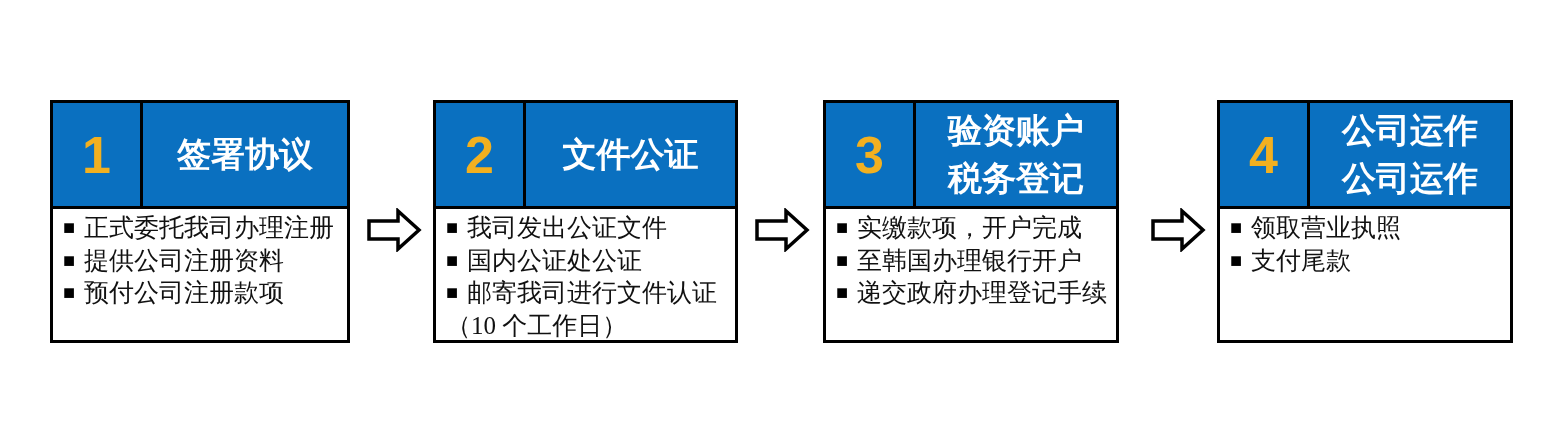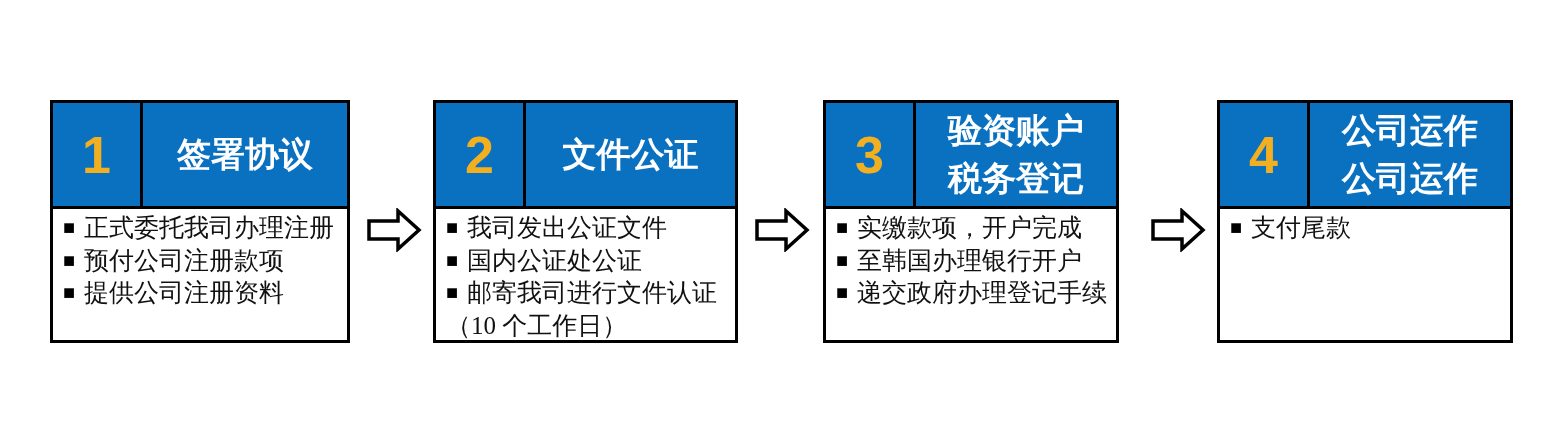--- a/index.html
+++ b/index.html
@@ -58,22 +58,22 @@
     <div class="step-header">
       <div class="num-cell">
         <span class="num">1</span>
       </div>
       <div class="title-cell">
         <span>签署协议</span>
       </div>
     </div>
     <div class="step-body">
       <div class="bullet-line"><span class="bullet">■</span><span>正式委托我司办理注册</span></div>
+      <div class="bullet-line"><span class="bullet">■</span><span>提供公司注册资料</span></div>
       <div class="bullet-line"><span class="bullet">■</span><span>预付公司注册款项</span></div>
-      <div class="bullet-line"><span class="bullet">■</span><span>提供公司注册资料</span></div>
     </div>
   </div>
 
   <div class="flow-arrow arrow-1">
     <svg width="56" height="44" viewBox="0 0 56 44">
       <polygon points="3,13 32,13 32,3 53,22 32,41 32,31 3,31" fill="#ffffff" stroke="#000000" stroke-width="3.5"></polygon>
     </svg>
   </div>
 
   <div class="step step-2">
@@ -125,17 +125,18 @@
     <div class="step-header">
       <div class="num-cell">
         <span class="num">4</span>
       </div>
       <div class="title-cell">
         <span>公司运作</span>
         <span>公司运作</span>
       </div>
     </div>
     <div class="step-body">
+      <div class="bullet-line"><span class="bullet">■</span><span>领取营业执照</span></div>
       <div class="bullet-line"><span class="bullet">■</span><span>支付尾款</span></div>
     </div>
   </div>
 
 </div>
 
 </body></html>

